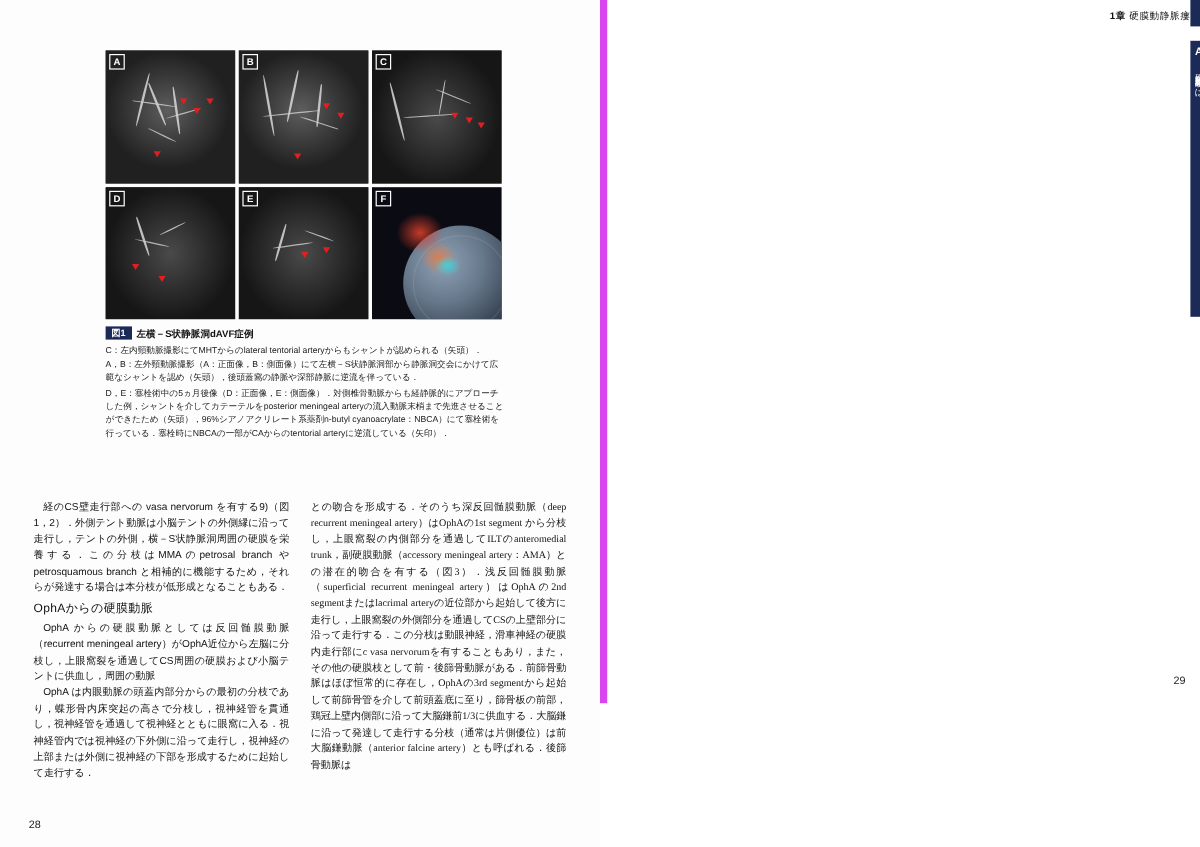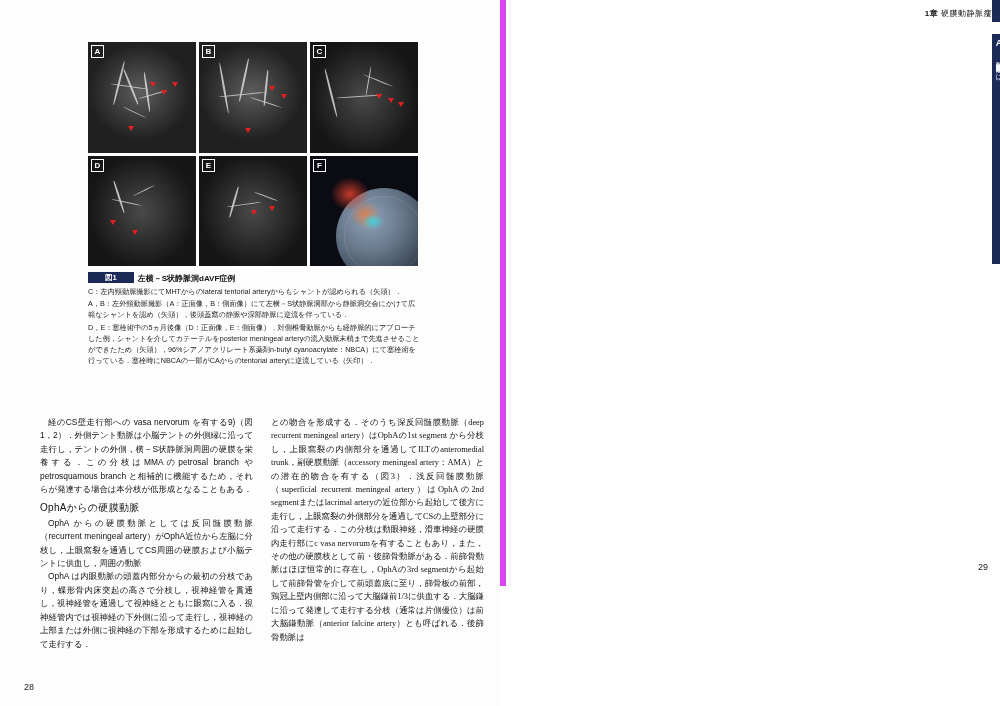--- a/index.html
+++ b/index.html
@@ -190,21 +190,21 @@
     font-size: 8px;
     font-weight: bold;
     color: #111;
   }
   .badge {
     display: inline-block;
     background: #1b2a56;
     color: #fff;
     font-size: 7.5px;
     font-weight: bold;
-    padding: 0 17px;
+    padding: 0 5px;
     margin-right: 4px;
     line-height: 11px;
     vertical-align: 1px;
   }
   .cap-body {
     position: absolute;
     left: 88px;
     top: 286px;
     width: 332px;
     font-size: 7.2px;
@@ -213,21 +213,20 @@
   }
   .cap-body p { margin: 0 0 1px 0; }
   
   .body-left {
     position: absolute;
     left: 28px;
     top: 416px;
     width: 444px;
     display: flex;
     gap: 18px;
-    margin-left: 12px;
   }
   .col {
     width: 213px;
     font-size: 8.4px;
     line-height: 13.4px;
     text-align: justify;
     color: #111;
   }
   .col p { margin: 0; text-indent: 8px; }
   .col p.noind { text-indent: 0; font-family: Liberation Serif, serif; }

